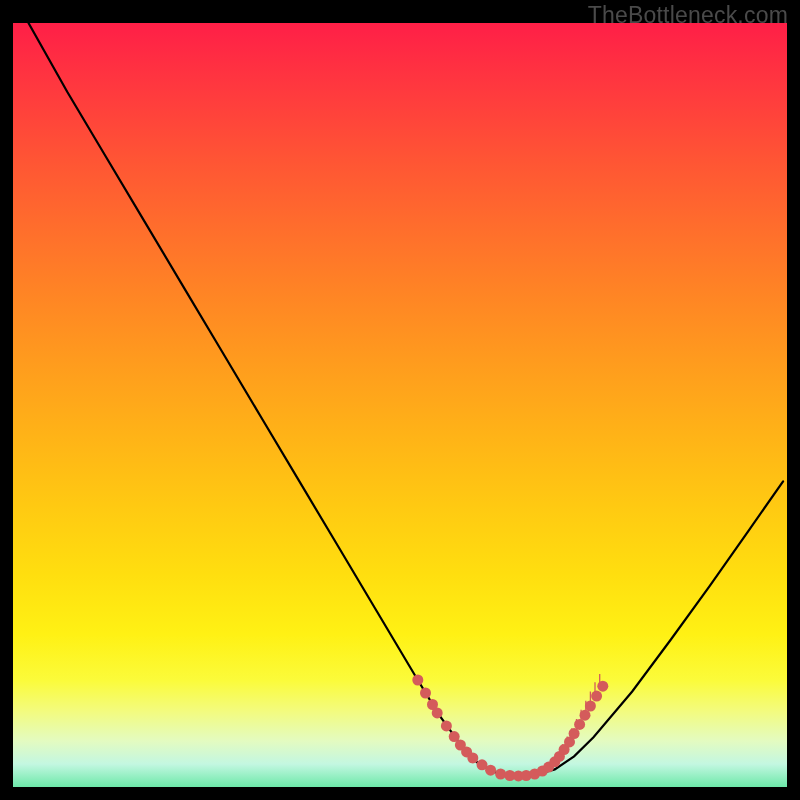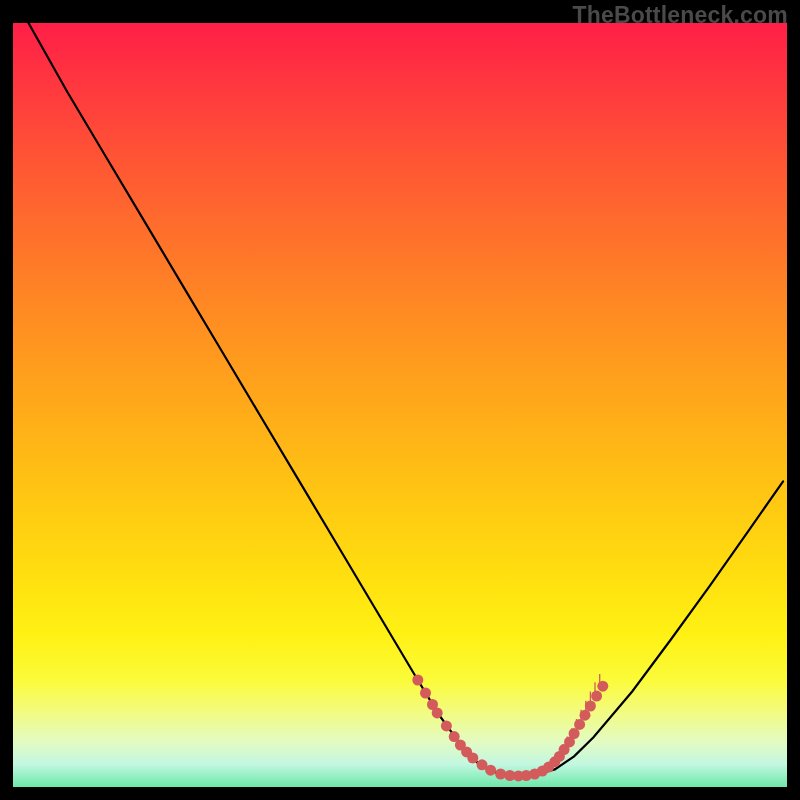--- a/index.html
+++ b/index.html
@@ -34,21 +34,21 @@
       #c3f7e1 97%,
       #6de8a9 100%
     );
   }
   .watermark {
     position: absolute;
     top: 2px;
     right: 12px;
     color: #4a4a4a;
     font-size: 23px;
-    font-weight: 700;
+    font-weight: 400;
     letter-spacing: 0.2px;
   }
   svg.plot {
     position: absolute;
     left: 13px;
     top: 23px;
     width: 774px;
     height: 764px;
   }
 </style>

